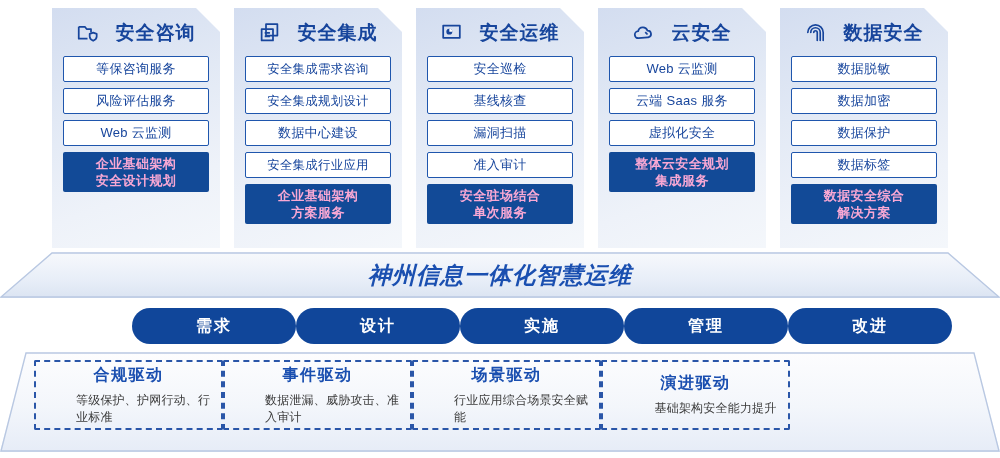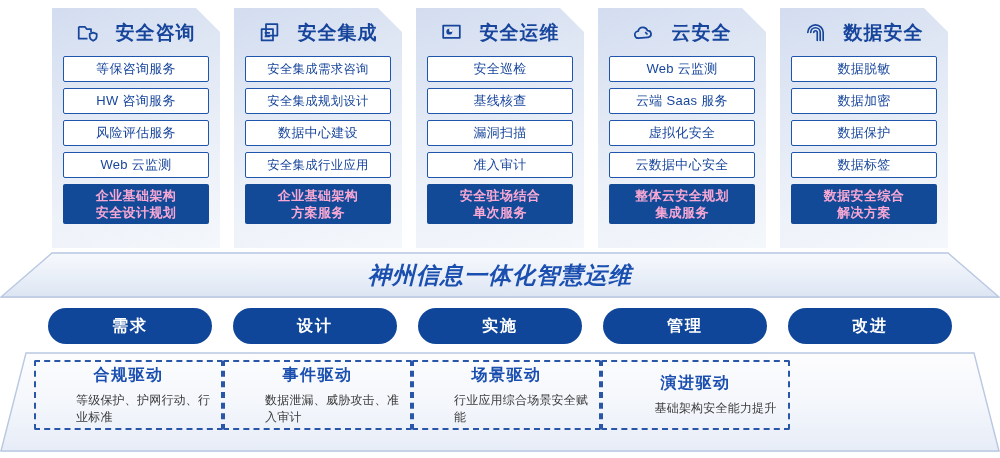--- a/index.html
+++ b/index.html
@@ -129,21 +129,21 @@
   }
 
   
   .pills {
     position: absolute;
     left: 0;
     top: 308px;
     width: 1000px;
     height: 36px;
     display: flex;
-    justify-content: space-between;
+    justify-content: flex-end;
     padding: 0 48px;
     box-sizing: border-box;
   }
   .pill {
     width: 164px;
     height: 36px;
     border-radius: 18px;
     background: #10469a;
     color: #ffffff;
     font-size: 16px;
@@ -222,21 +222,20 @@
         <span class="col-icon">
           <svg viewBox="0 0 24 24" fill="none" stroke="#17459c" stroke-width="2" stroke-linejoin="round">
             <path d="M2 5.5h7l2 2.5h5v4"></path>
             <path d="M2 5.5V19h10"></path>
             <path d="M18.5 12.2l4 1.4v3.1c0 2.2-1.7 3.8-4 4.8-2.3-1-4-2.6-4-4.8v-3.1z"></path>
           </svg>
         </span>
         <span class="col-title">安全咨询</span>
       </div>
       <div class="item">等保咨询服务</div>
-      <div class="item">HW 咨询服务</div>
       <div class="item">风险评估服务</div>
       <div class="item">Web 云监测</div>
       <div class="footer-box">
         <span>企业基础架构</span>
         <span>安全设计规划</span>
       </div>
     </div>
 
     <div class="col">
       <div class="col-head">
@@ -286,21 +285,20 @@
           <svg viewBox="0 0 24 24" fill="none" stroke="#17459c" stroke-width="2" stroke-linejoin="round">
             <path d="M6.2 18.5a4 4 0 0 1-.3-8 5.6 5.6 0 0 1 10.7-.6 3.8 3.8 0 0 1 1.4 7.4 4 4 0 0 1-1.2.2z"></path>
             <path d="M14 11.6l2.6 2.7"></path>
           </svg>
         </span>
         <span class="col-title">云安全</span>
       </div>
       <div class="item">Web 云监测</div>
       <div class="item">云端 Saas 服务</div>
       <div class="item">虚拟化安全</div>
-      <div class="item">云数据中心安全</div>
       <div class="footer-box">
         <span>整体云安全规划</span>
         <span>集成服务</span>
       </div>
     </div>
 
     <div class="col">
       <div class="col-head">
         <span class="col-icon">
           <svg viewBox="0 0 24 24" fill="none" stroke="#17459c" stroke-width="1.9" stroke-linecap="round">

